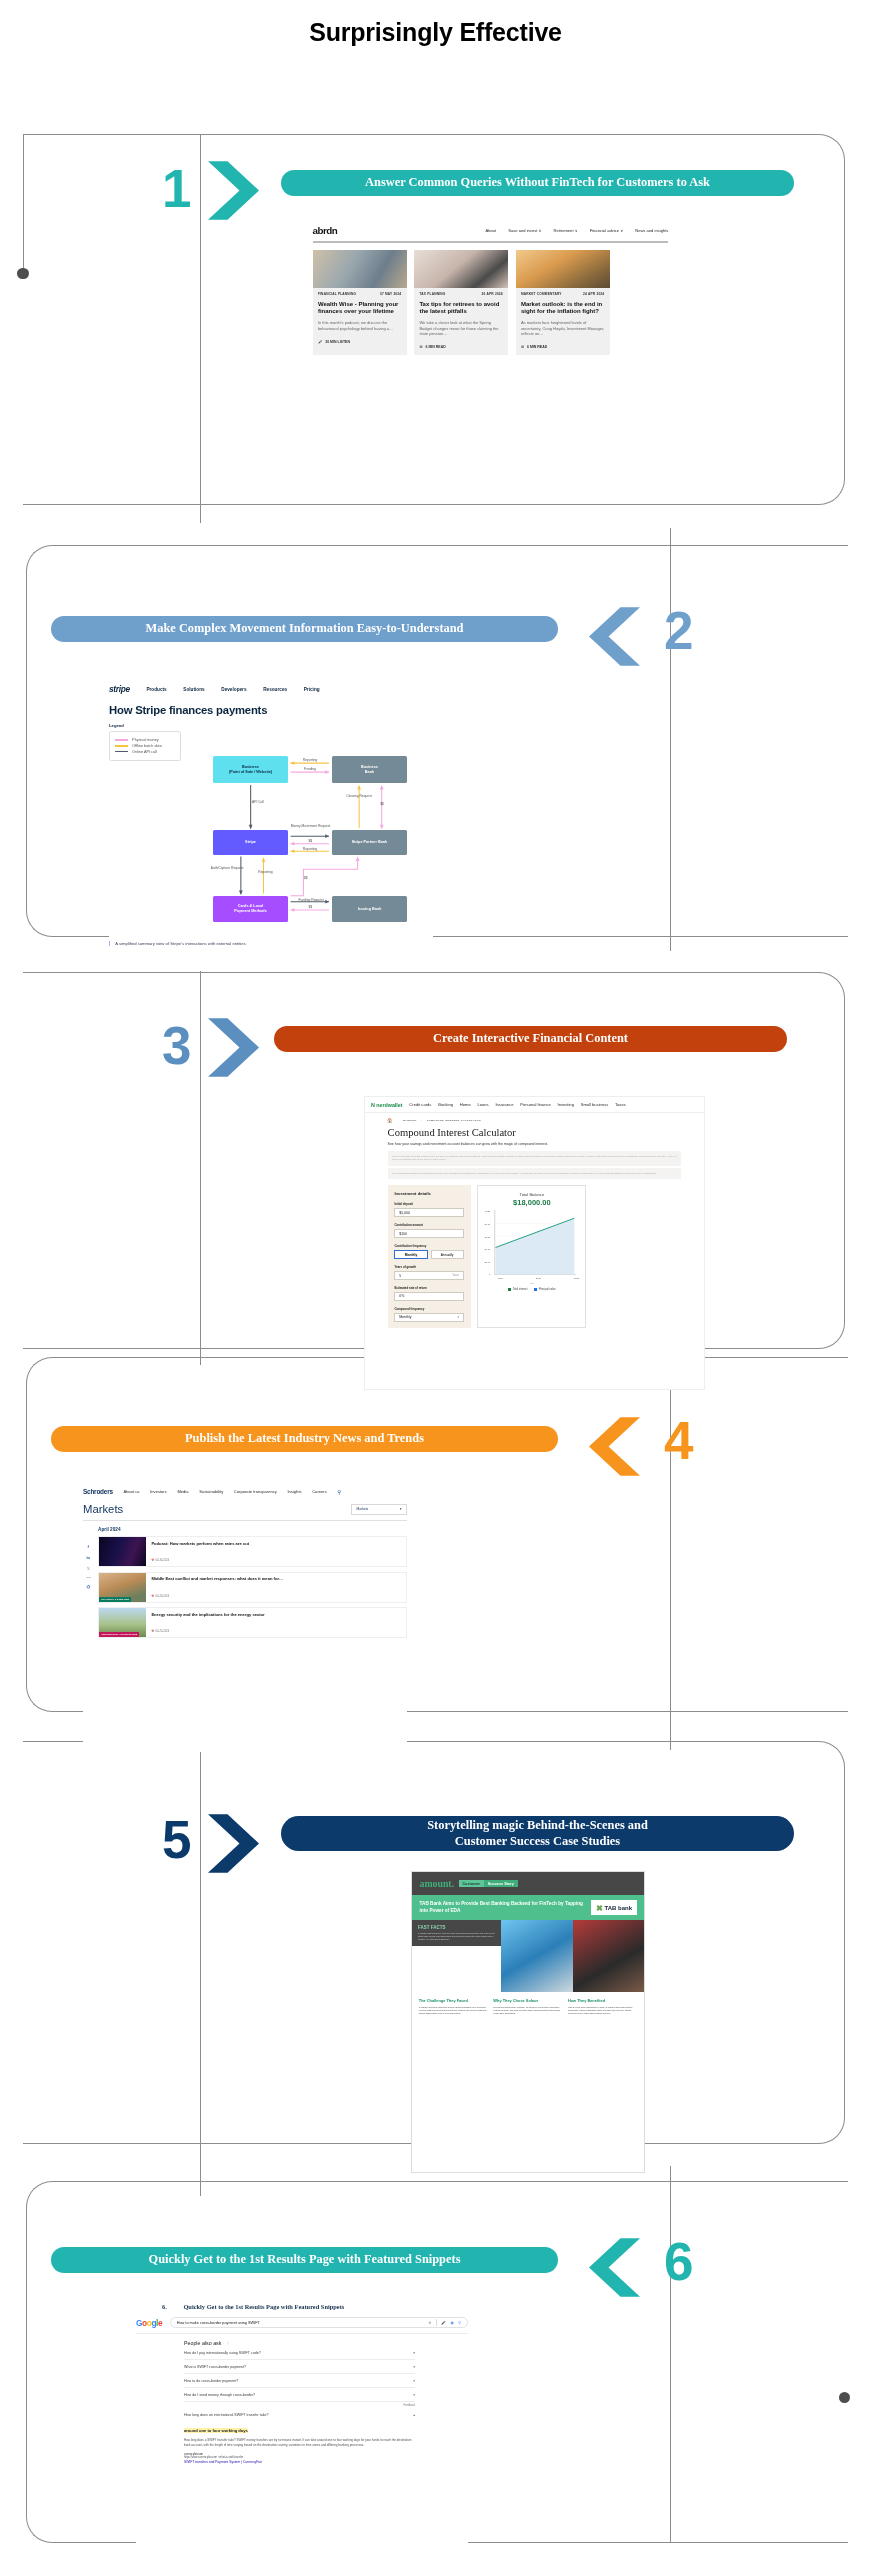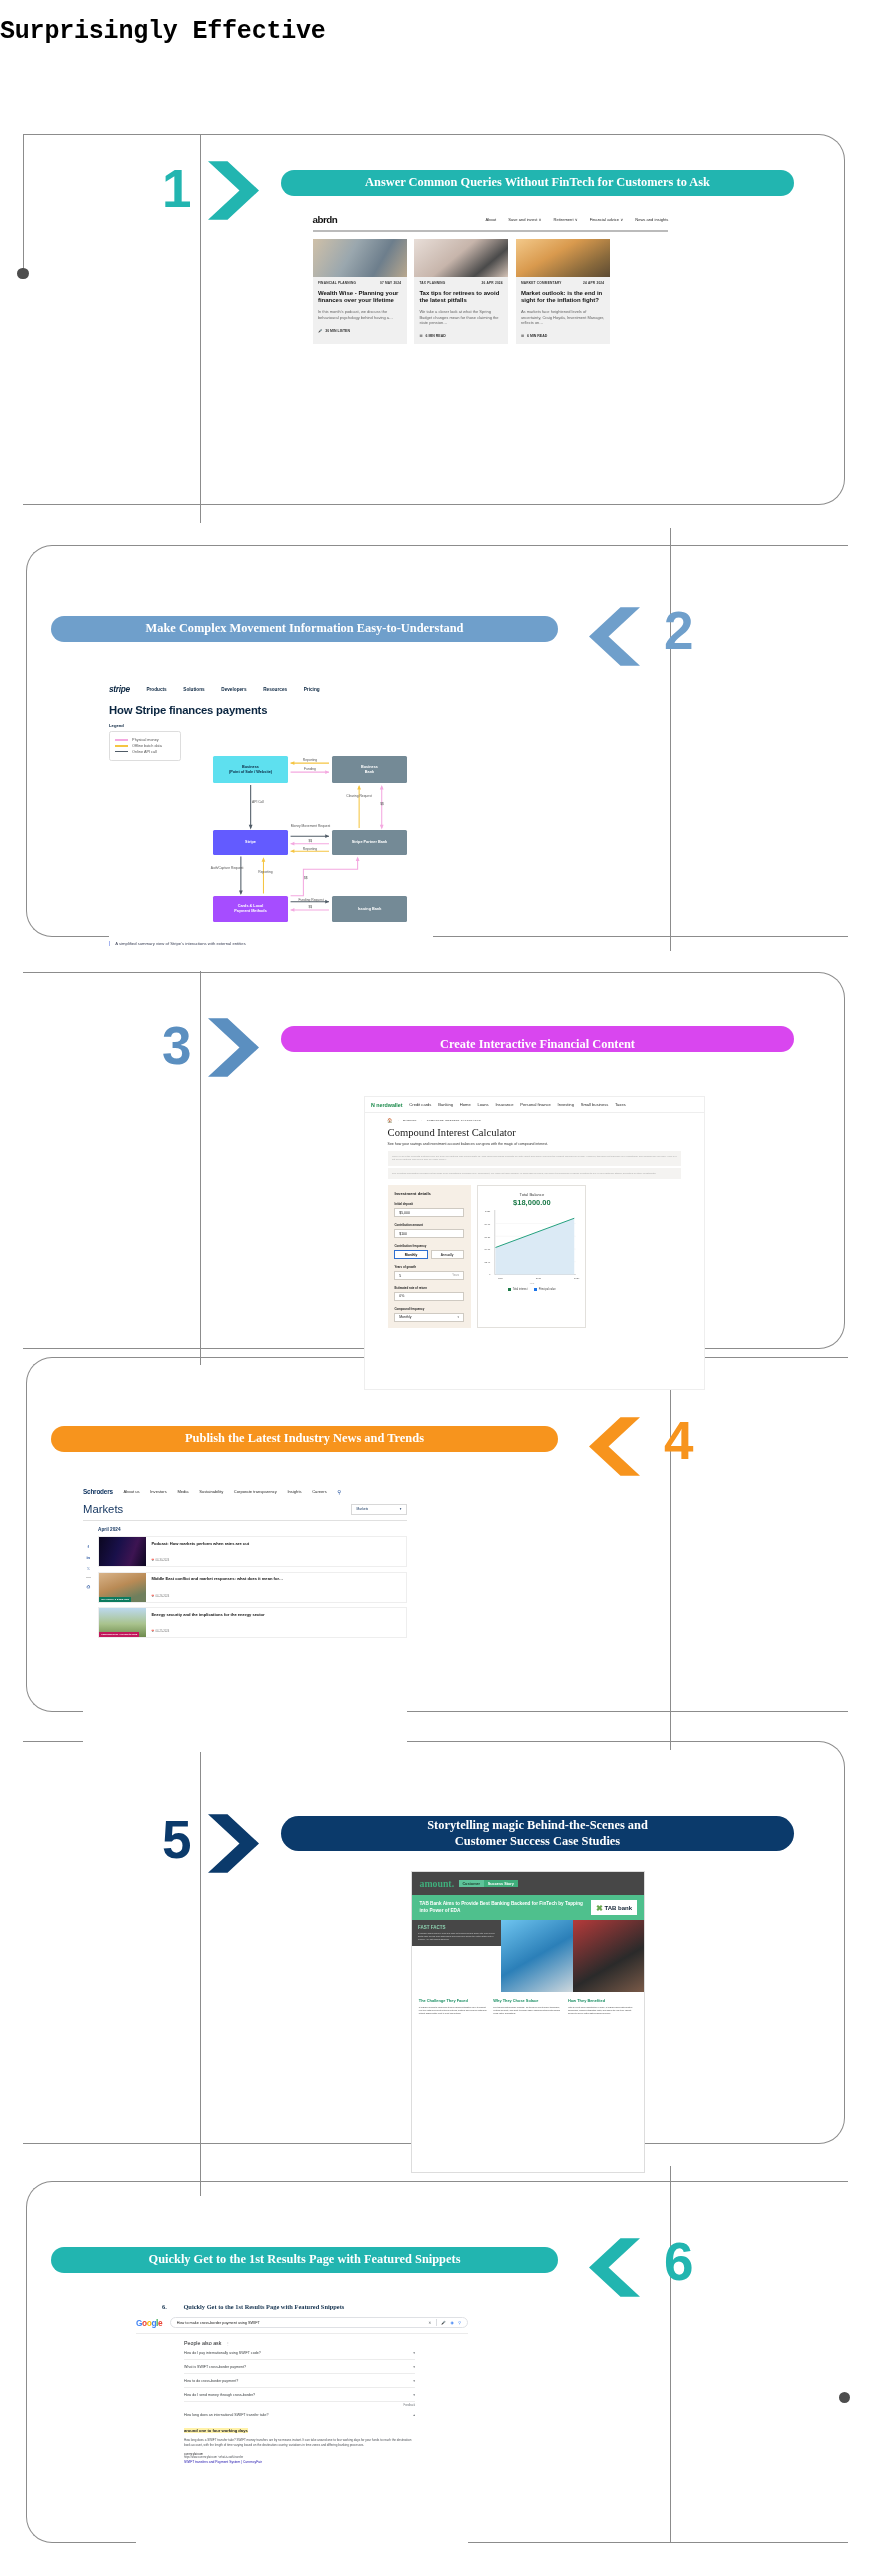--- a/index.html
+++ b/index.html
@@ -6,22 +6,23 @@
   body {
     width: 871px;
     background: #ffffff;
     font-family: "Liberation Sans", sans-serif;
     position: relative;
   }
   .page { width: 871px; height: 2576px; position: relative; overflow: hidden; }
 
   
   .title {
+    text-align: center;
     padding-top: 16.6px;
-    font-family: Liberation Mono, monospace;
+    font-family: Liberation Sans, sans-serif;
     font-weight: bold;
     font-size: 25px;
     line-height: 1.22;
     color: #000;
     letter-spacing: -0.2px;
   }
 
   
   .frame { position: absolute; border: 0.8px solid #8c8c8c; }
   .frame.rounded-l { border-radius: 26px 0 0 26px; border-right: none; }
@@ -181,21 +182,21 @@
 
   <div class="step" style="top:0;">
     <div class="num" style="left:162px; top:162px; color:#22b5b0;">1</div>
     <svg class="chev" style="left:205px; top:158px;" width="60" height="65" viewBox="0 0 80 86">
       <path d="M4 4 L46 43 L4 82 L30 82 L72 43 L30 4 Z" fill="#22b5b0"></path>
     </svg>
     <div class="band" style="left:281px; top:170px; width:513px; background:#22b5b0;">
       <span>Answer Common Queries Without FinTech for Customers to Ask</span>
     </div>
 
-    <div class="shot" style="left:302px; top:208px; width:377px; height:249px;">
+    <div class="shot" style="left:302px; top:219px; width:377px; height:249px;">
       <div class="navrow" style="padding:6px 10.6px 0; gap:12px;">
         <div class="abrdn-logo">abrdn</div>
         <div style="flex:1"></div>
         <div class="navitem">About</div>
         <div class="navitem"><span>Save and invest</span> <span>∨</span></div>
         <div class="navitem"><span>Retirement</span> <span>∨</span></div>
         <div class="navitem"><span>Financial advice</span> <span>∨</span></div>
         <div class="navitem">News and insights</div>
       </div>
       <div style="padding:0 10.6px;">
@@ -354,21 +355,21 @@
 
       <div class="stripe-cap" style="position:absolute; left:0; top:252px;">A simplified summary view of Stripe's interactions with external entities</div>
     </div>
   </div>
 
   <div class="step">
     <div class="num" style="left:162px; top:972px; color:#5b8fc0;">3</div>
     <svg class="chev" style="left:205px; top:968px;" width="60" height="65" viewBox="0 0 80 86">
       <path d="M4 4 L46 43 L4 82 L30 82 L72 43 L30 4 Z" fill="#5b8fc0"></path>
     </svg>
-    <div class="band" style="left:281px; top:979px; width:513px; background:#d946ef;align-items:flex-end;">
+    <div class="band" style="left:274px; top:979px; width:513px; background:#c2410c;">
       <span>Create Interactive Financial Content</span>
     </div>
 
     <div class="shot" style="left:364px; top:1049px; width:341px; height:294px; border:0.8px solid #eee;">
       <div class="navrow" style="padding:4.5px 6px; gap:6.8px;">
         <div class="nw-logo"><span>N</span> <span>nerdwallet</span></div>
         <div class="navitem">Credit cards</div>
         <div class="navitem">Banking</div>
         <div class="navitem">Home</div>
         <div class="navitem">Loans</div>

